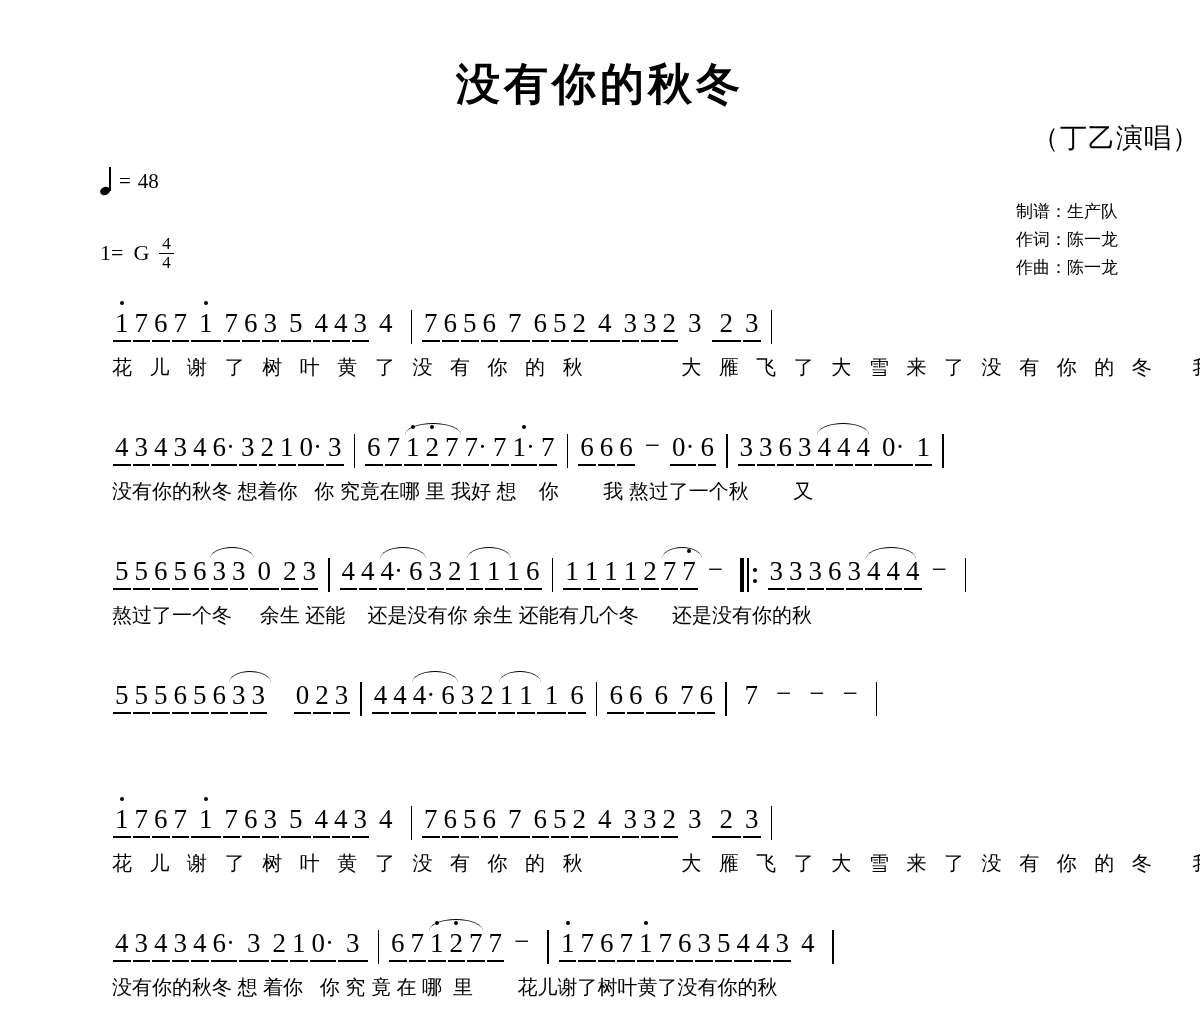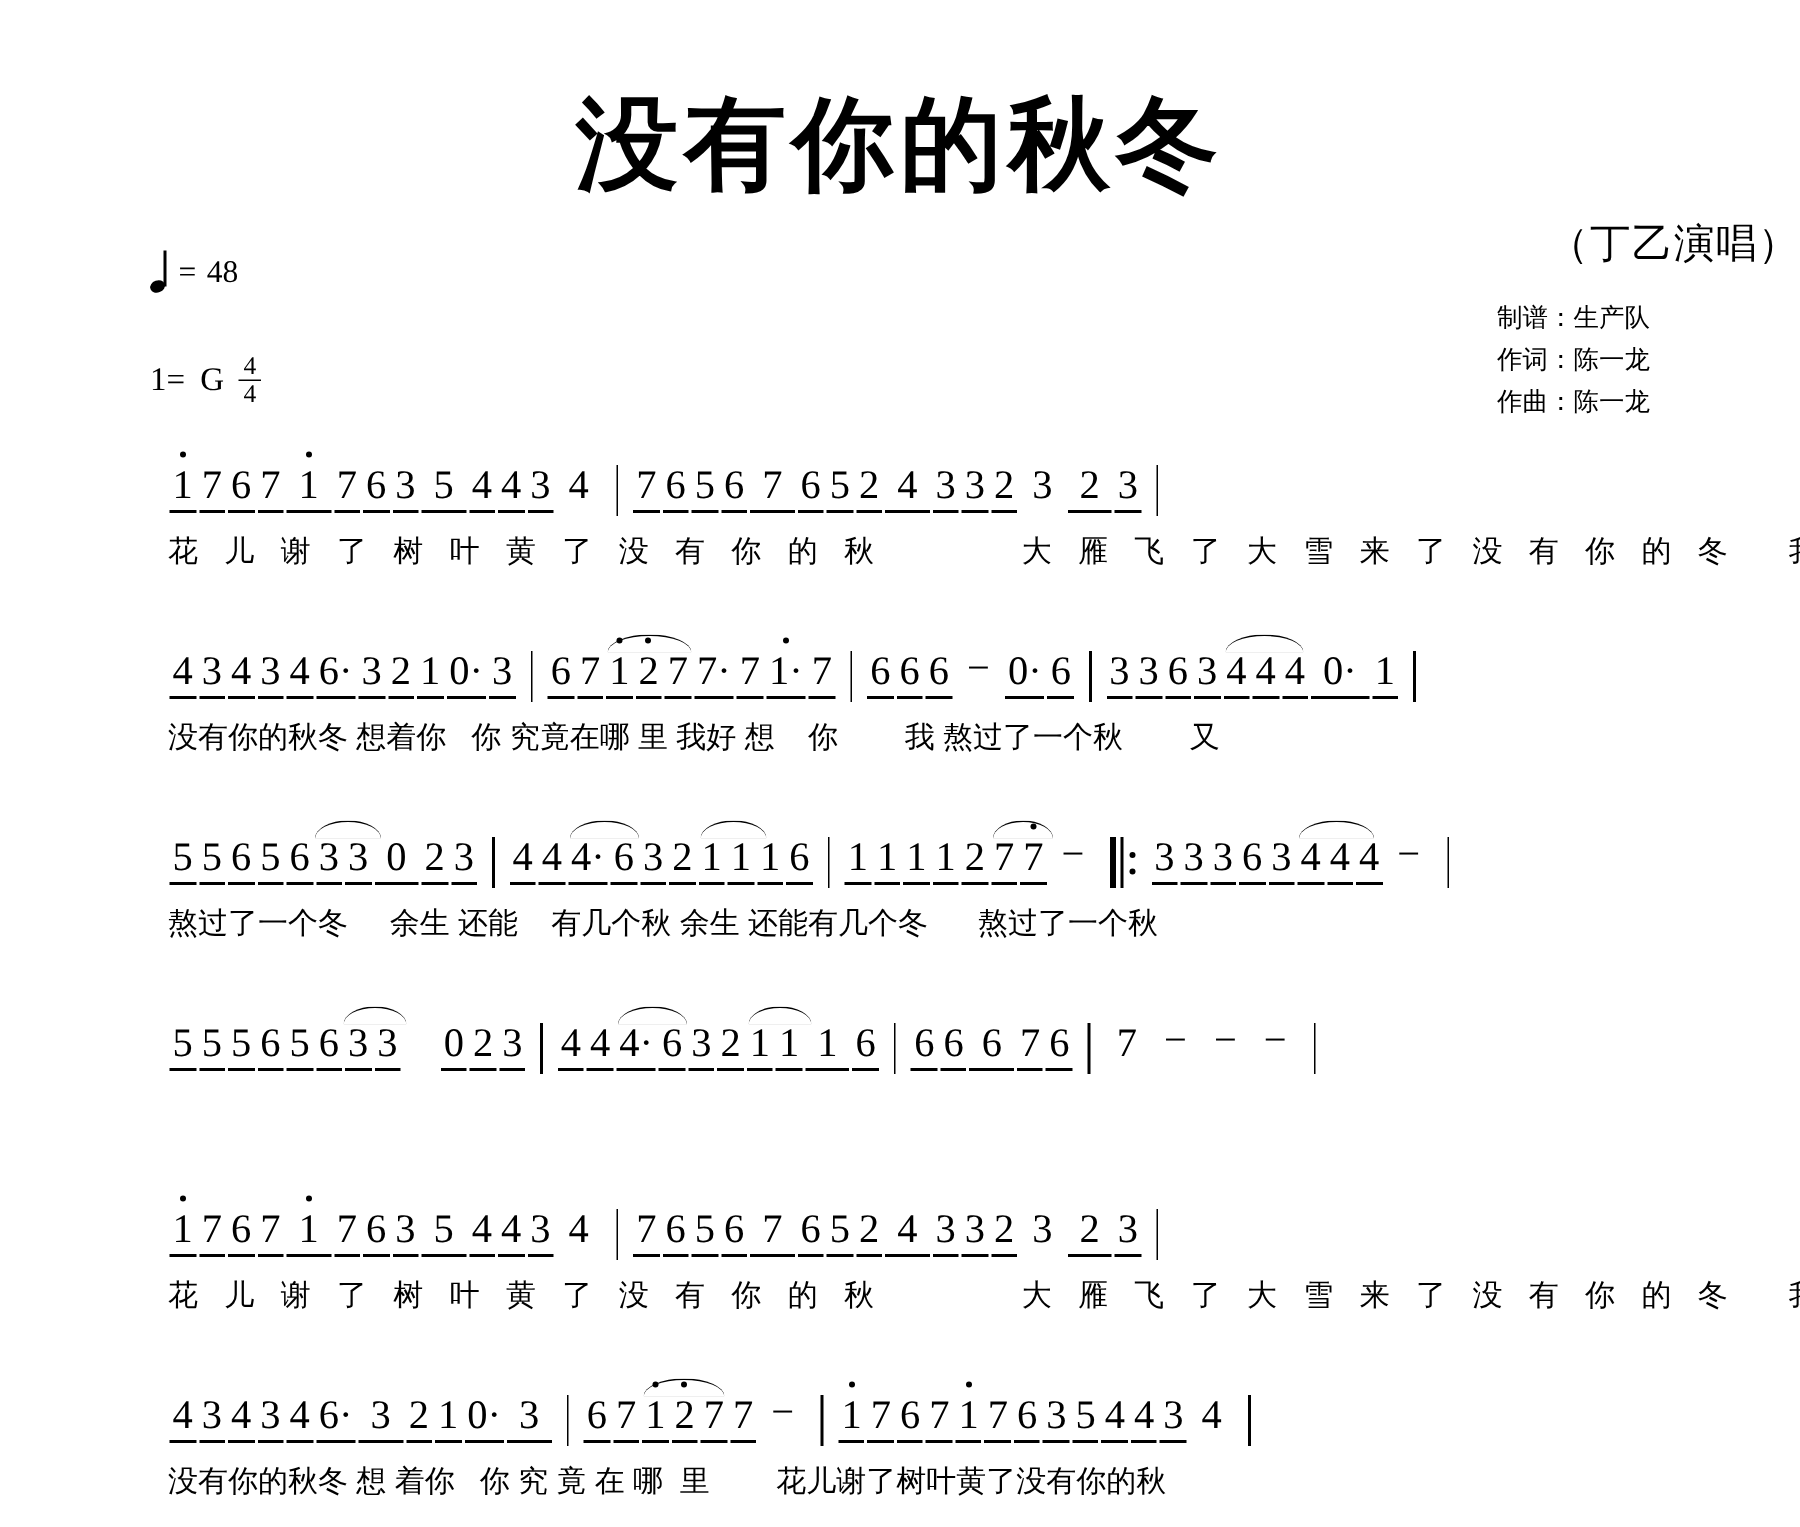--- a/index.html
+++ b/index.html
@@ -19,21 +19,21 @@
     position: relative;
     width: 1200px;
     height: 1018px;
   }
 
   
   .title {
     text-align: center;
     font-family: "Liberation Sans", sans-serif;
     font-weight: bold;
-    font-size: 68px;
+    font-size: 44px;
     letter-spacing: 4px;
     margin: 0;
     padding-top: 62px;
     line-height: 1.0;
   }
   .subtitle {
     text-align: right;
     font-family: "Liberation Sans", sans-serif;
     font-size: 27px;
     margin: 0;
@@ -91,21 +91,21 @@
     flex-direction: column;
     align-items: center;
     font-size: 17px;
     line-height: 1.05;
   }
   .frac .num { border-bottom: 1.4px solid #000; padding: 0 3px; }
   .frac .den { padding: 0 3px; }
 
   .credits {
     position: absolute;
-    right: 100px;
+    right: 82px;
     top: 198px;
     font-family: "Liberation Sans", sans-serif;
     font-size: 17px;
     line-height: 1.65;
     text-align: left;
   }
 
   
   .systems {
     position: absolute;
@@ -350,21 +350,21 @@
         <span class="note b1">3</span>
         <span class="note b1">3</span>
         <span class="note b1">6</span>
         <span class="note b1">3</span>
         <span class="note b1">4<span class="slur" style="left:2px;width:50px;"></span></span>
         <span class="note b1">4</span>
         <span class="note b1">4</span>
         <span class="dash">−</span>
         <span class="barline end"></span>
       </div>
-      <div class="lyrics">熬过了一个冬     余生 还能    有几个秋 余生 还能有几个冬      熬过了一个秋</div>
+      <div class="lyrics">熬过了一个冬     余生 还能    还是没有你 余生 还能有几个冬      还是没有你的秋</div>
     </div>
 
     <div class="system">
       <div class="measures">
         <span class="note b1">5</span>
         <span class="note b1">5</span>
         <span class="note b1">5</span>
         <span class="note b1">6</span>
         <span class="note b1">5</span>
         <span class="note b1">6</span>

